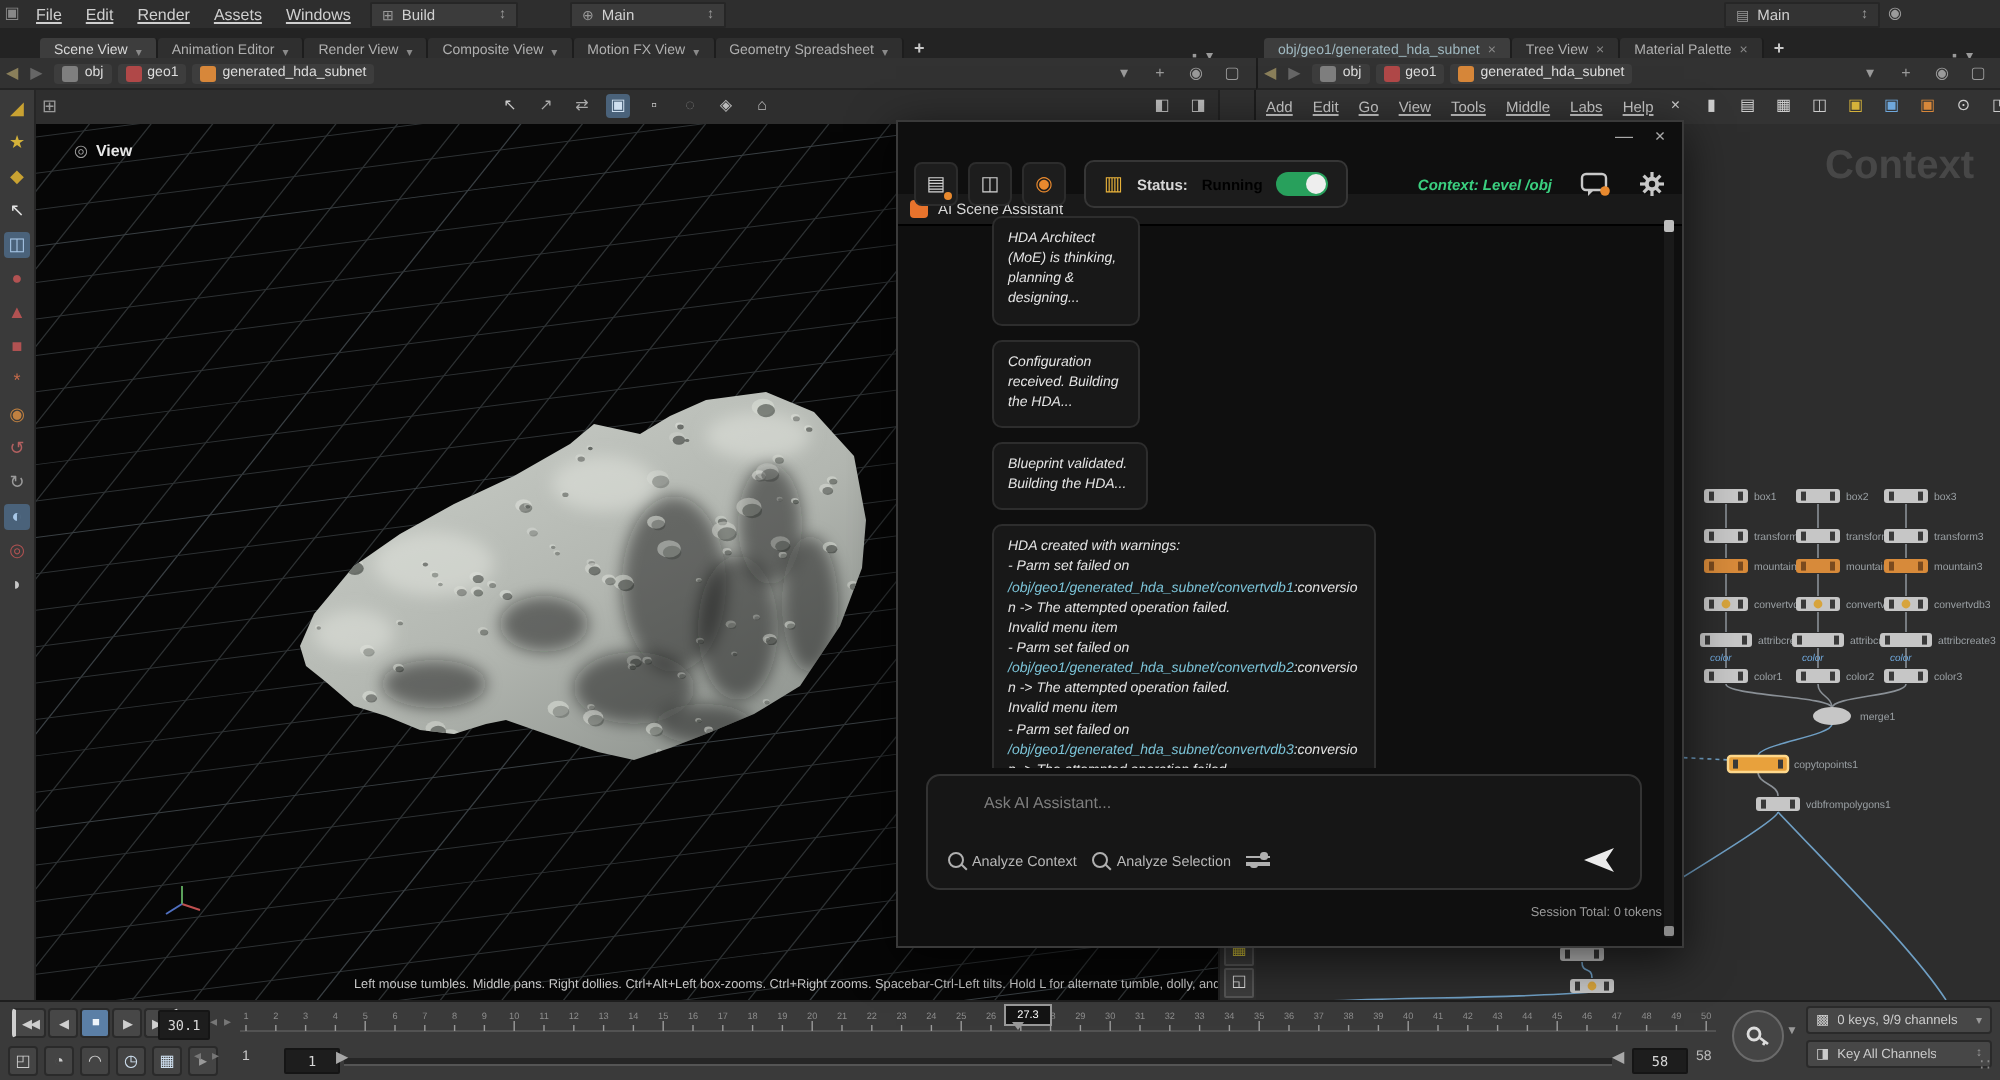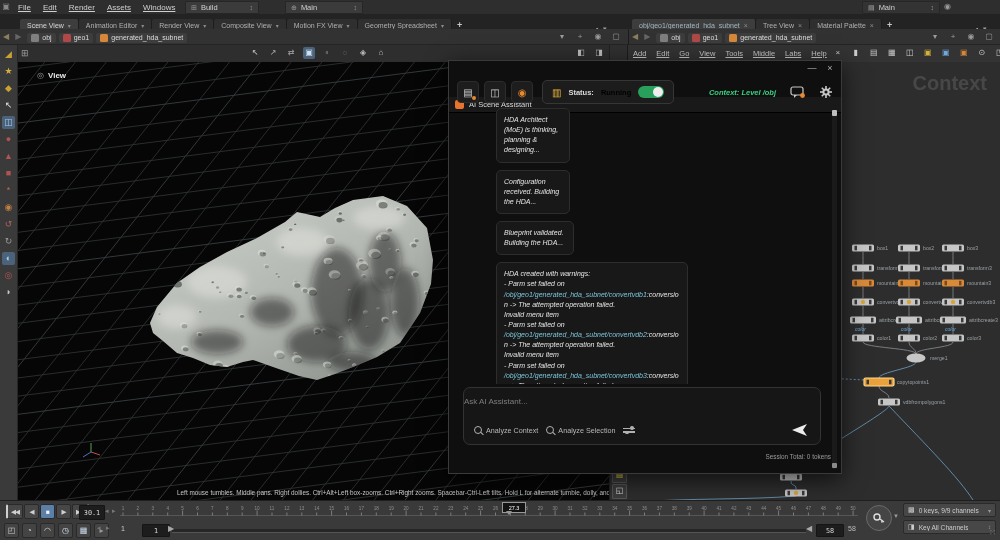--- a/index.html
+++ b/index.html
@@ -84,21 +84,21 @@
   #ctx-area{margin-left:auto;display:flex;align-items:center;gap:14px;}
   #ctx-text{font-size:7.5px;font-style:italic;font-weight:bold;color:#3bd080;}
   #chat-area{left:10px;top:47px;width:362px;height:276px;overflow:hidden;}
   .bubble{border:1px solid #2d2d2d;background:#181818;border-radius:5px;padding:6px 7px;margin:0 0 7px 37px;
     font-size:7px;font-style:italic;color:#e4e4e4;line-height:1.45;white-space:pre-wrap;word-wrap:break-word;box-sizing:border-box;}
   .bubble .lnk{color:#7cc4d8;}
   #dlg-scroll{right:4px;top:48px;width:5px;height:360px;background:#1a1a1a;border-radius:2px;}
   #dlg-scroll .thumb{position:absolute;top:1px;left:0;width:5px;height:6px;background:#bdbdbd;border-radius:1px;}
   #dlg-scroll .thumb2{position:absolute;bottom:1px;left:0;width:5px;height:5px;background:#8a8a8a;border-radius:1px;}
   #ask-box{left:14px;top:326px;width:358px;height:58px;border:1px solid #333;background:#161616;border-radius:7px;box-sizing:border-box;}
-  #ask-ph{left:0;top:9px;font-size:8px;color:#7e7e7e;}
+  #ask-ph{left:28px;top:9px;font-size:8px;color:#7e7e7e;}
   #ask-row{left:10px;bottom:7px;right:10px;display:flex;align-items:center;gap:8px;position:absolute;}
   .an-btn{display:flex;align-items:center;gap:4px;font-size:7.2px;color:#b8b8b8;}
   .mag{width:6px;height:6px;border:1px solid #b0b0b0;border-radius:50%;position:relative;display:inline-block;}
   .mag::after{content:"";position:absolute;width:4px;height:1px;background:#b0b0b0;transform:rotate(45deg);right:-3px;bottom:-1px;}
   .sliders{width:12px;height:9px;position:relative;display:inline-block;}
   .sliders::before{content:"";position:absolute;top:2px;left:0;width:12px;height:1.4px;background:#b0b0b0;}
   .sliders::after{content:"";position:absolute;bottom:2px;left:0;width:12px;height:1.4px;background:#b0b0b0;}
   .sliders .k1{position:absolute;top:0.5px;left:7px;width:3.5px;height:3.5px;border-radius:50%;background:#b0b0b0;}
   .sliders .k2{position:absolute;bottom:0.5px;left:2px;width:3.5px;height:3.5px;border-radius:50%;background:#b0b0b0;}
   #send-btn{margin-left:auto;}

